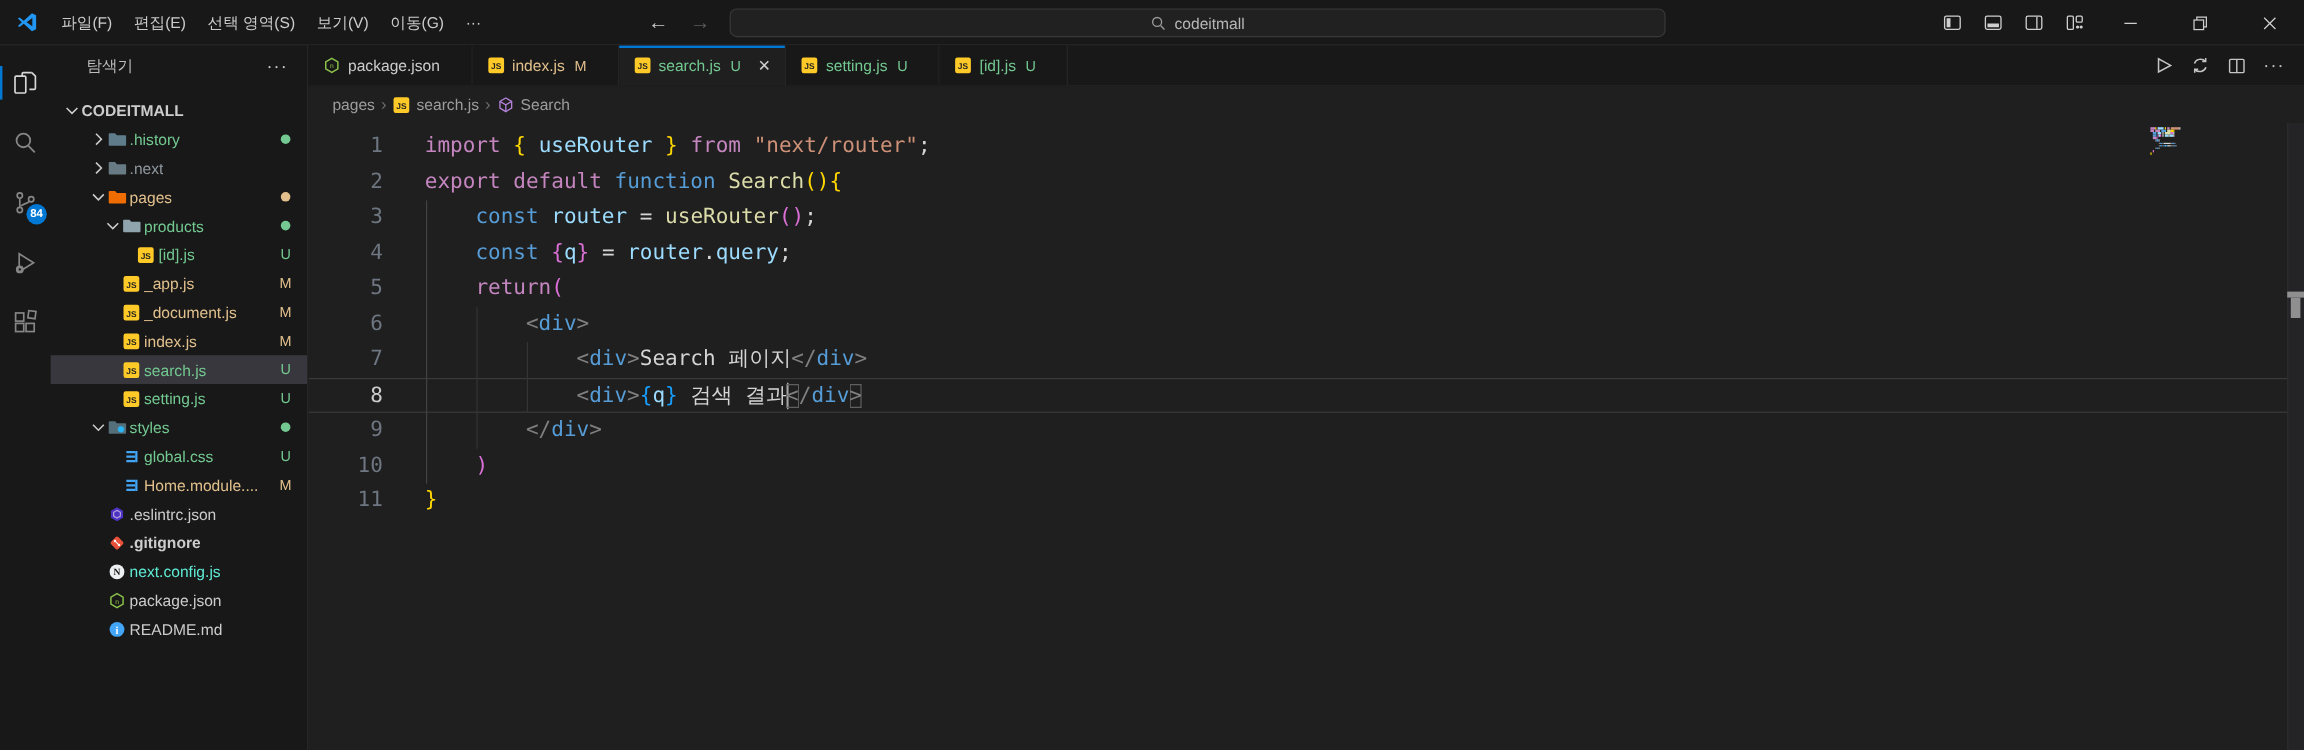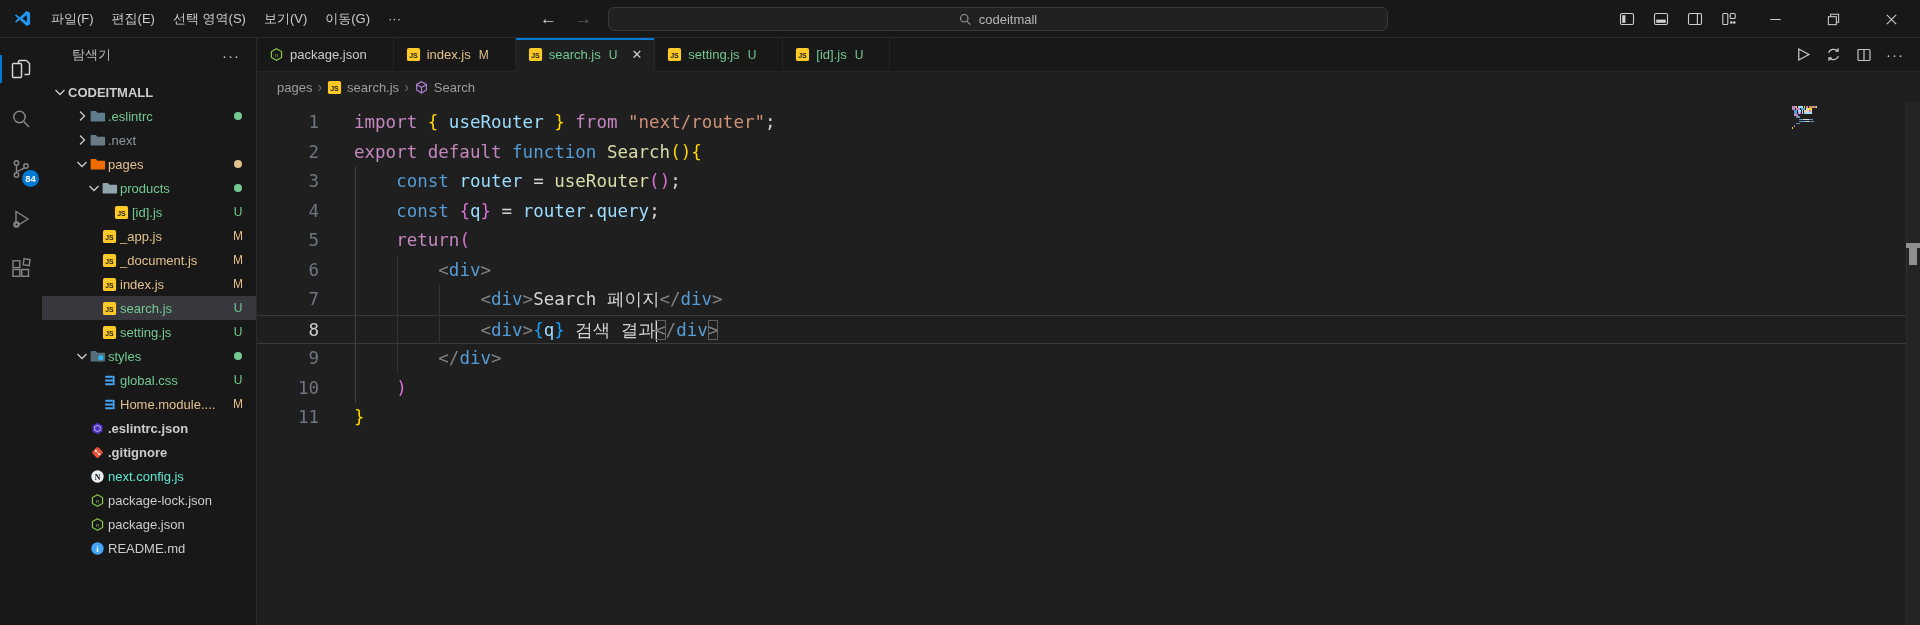--- a/index.html
+++ b/index.html
@@ -228,21 +228,21 @@
             <span class="tw">
               <svg width="16" height="16" viewBox="0 0 16 16">
                 <path d="M6 3.5 10.5 8 6 12.5" fill="none" stroke="#cccccc" stroke-width="1.3"></path>
               </svg>
             </span>
             <span class="ficon">
               <svg width="16" height="16" viewBox="0 0 16 16">
                 <path fill="#5f7c8a" d="M1.3 3.1h4.6l1.5 1.7h7c.4 0 .7.3.7.6v7.4c0 .4-.3.7-.7.7H1.3c-.4 0-.7-.3-.7-.7V3.8c0-.4.3-.7.7-.7z"></path>
               </svg>
             </span>
-            <span class="tlabel" style="color: rgb(115, 201, 145);">.eslintrc</span>
+            <span class="tlabel" style="color: rgb(115, 201, 145);">.history</span>
             <span class="tright"><span class="gdot" style="background: rgb(115, 201, 145);"></span></span>
           </div>
           <div class="tree-row" style="padding-left: 32px; text-align: center;">
             <span class="tw">
               <svg width="16" height="16" viewBox="0 0 16 16">
                 <path d="M6 3.5 10.5 8 6 12.5" fill="none" stroke="#cccccc" stroke-width="1.3"></path>
               </svg>
             </span>
             <span class="ficon">
               <svg width="16" height="16" viewBox="0 0 16 16">
@@ -376,21 +376,21 @@
             <span class="tw"></span>
             <span class="ficon">
               <svg width="15" height="15" viewBox="0 0 16 16">
                 <path d="M12.4 3v10" stroke="#42a5f5" stroke-width="2" fill="none"></path>
                 <path d="M3.5 4h8M3.5 8h8M3.5 12h8" stroke="#42a5f5" stroke-width="2" fill="none"></path>
               </svg>
             </span>
             <span class="tlabel" style="color: rgb(226, 192, 141);">Home.module....</span>
             <span class="tright" style="color: rgb(226, 192, 141);">M</span>
           </div>
-          <div class="tree-row" style="padding-left: 32px; font-weight: bold;">
+          <div class="tree-row" style="padding-left: 32px;">
             <span class="tw"></span>
             <span class="ficon">
               <svg width="15" height="15" viewBox="0 0 16 16">
                 <path d="M8 1.8l5.4 3.1v6.2L8 14.2 2.6 11.1V4.9z" fill="#4b32c3"></path>
                 <path d="M8 4.6l3 1.7v3.4L8 11.4 5 9.7V6.3z" fill="none" stroke="#b39ddb" stroke-width="1.1"></path>
               </svg>
             </span>
             <span class="tlabel" style="color: rgb(204, 204, 204);">.eslintrc.json</span>
             <span class="tright"></span>
           </div>
@@ -409,31 +409,20 @@
           </div>
           <div class="tree-row" style="padding-left: 32px;">
             <span class="tw"></span>
             <span class="ficon">
               <svg width="15" height="15" viewBox="0 0 16 16">
                 <circle cx="8" cy="8" r="6.6" fill="#eceff1"></circle>
                 <text x="8" y="11.2" font-size="8.5" font-weight="bold" text-anchor="middle" fill="#111" font-family="serif">N</text>
               </svg>
             </span>
             <span class="tlabel" style="color: #5eead4;">next.config.js</span>
-            <span class="tright"></span>
-          </div>
-          <div class="tree-row" style="padding-left: 32px;">
-            <span class="tw"></span>
-            <span class="ficon">
-              <svg width="15" height="15" viewBox="0 0 16 16">
-                <path d="M8 1.8l5.4 3.1v6.2L8 14.2 2.6 11.1V4.9z" fill="none" stroke="#8bc34a" stroke-width="1.3"></path>
-                <text x="8" y="10.6" font-size="6" text-anchor="middle" fill="#8bc34a" font-family="sans-serif">n</text>
-              </svg>
-            </span>
-            <span class="tlabel" style="color: rgb(204, 204, 204);">package-lock.json</span>
             <span class="tright"></span>
           </div>
           <div class="tree-row" style="padding-left: 32px;">
             <span class="tw"></span>
             <span class="ficon">
               <svg width="15" height="15" viewBox="0 0 16 16">
                 <path d="M8 1.8l5.4 3.1v6.2L8 14.2 2.6 11.1V4.9z" fill="none" stroke="#8bc34a" stroke-width="1.3"></path>
                 <text x="8" y="10.6" font-size="6" text-anchor="middle" fill="#8bc34a" font-family="sans-serif">n</text>
               </svg>
             </span>

